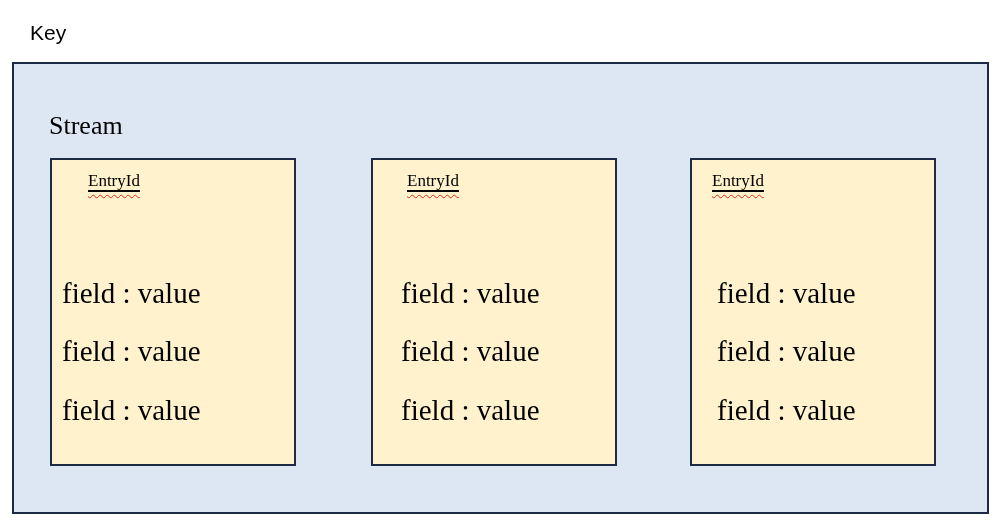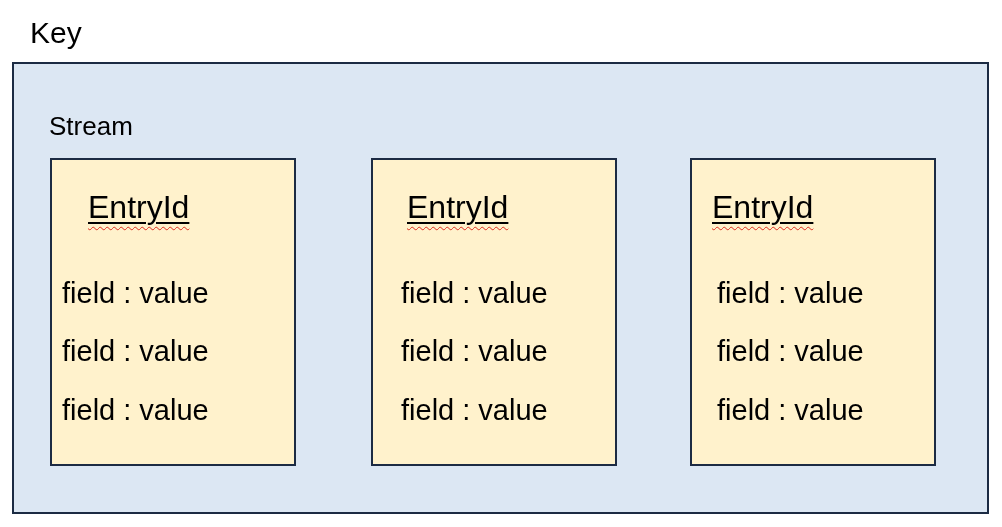--- a/index.html
+++ b/index.html
@@ -13,33 +13,34 @@
     height: 527px;
     overflow: hidden;
     font-family: "Liberation Sans", "DejaVu Sans", sans-serif;
     color: var(--text, #000000);
     background: var(--page-background, #ffffff);
   }
   .key-label {
     position: absolute;
     left: 30px;
     top: 18px;
-    font-size: 30px;
+    font-size: 21px;
     line-height: 30px;
     white-space: nowrap;
   }
   .stream-box {
     position: absolute;
     left: 12px;
     top: 62px;
     width: 977px;
     height: 452px;
     box-sizing: border-box;
     background: var(--stream-fill, #DCE7F3);
     border: 2px solid var(--stream-border, #1C2B43);
+    font-family: Liberation Serif, serif;
   }
   .stream-label {
     position: absolute;
     left: 35px;
     top: 47px;
     font-size: 26px;
     line-height: 30px;
     white-space: nowrap;
   }
   .entry-box {
@@ -50,22 +51,22 @@
     box-sizing: border-box;
     background: var(--entry-fill, #FFF2CC);
     border: 2px solid var(--entry-border, #1C2B43);
   }
   .entry-0 { left: 36px; }
   .entry-1 { left: 357px; }
   .entry-2 { left: 676px; }
 
   .entry-id {
     position: absolute;
-    top: 32px;
-    font-size: 32px;
+    top: 6px;
+    font-size: 17px;
     line-height: 30px;
     white-space: nowrap;
     
     text-decoration-line: underline;
     text-decoration-style: wavy;
     text-decoration-color: var(--spellcheck-red, #DD2B1C);
     text-decoration-thickness: 1px;
     text-underline-offset: 8px;
   }
   .entry-id-text {

